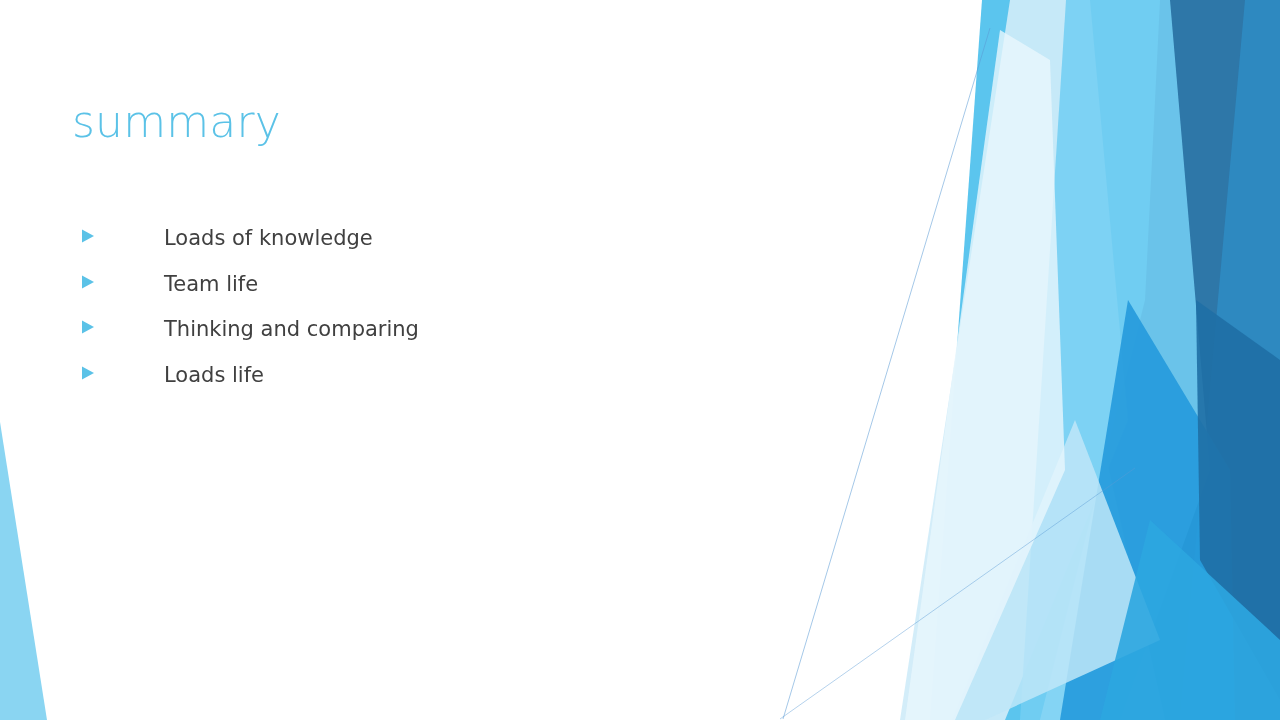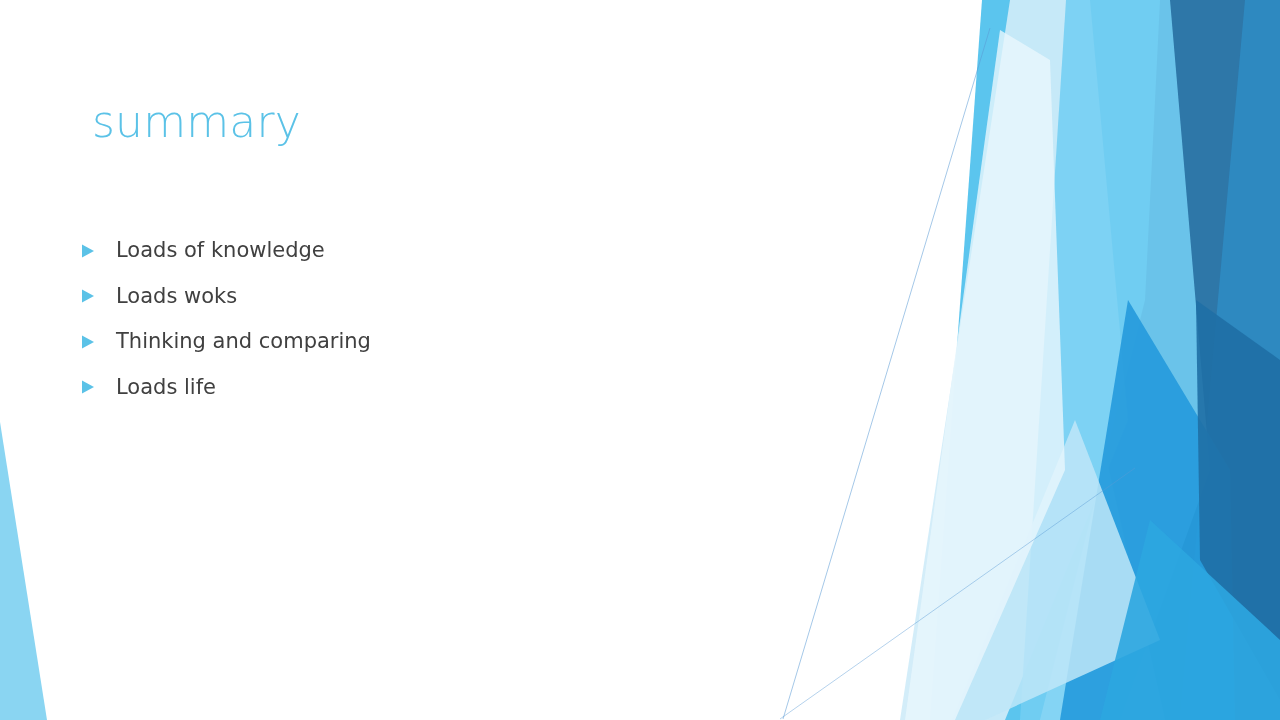--- a/index.html
+++ b/index.html
@@ -28,43 +28,44 @@
   }
   #slide-content {
     position: absolute;
     left: 0;
     top: 0;
     width: 1280px;
     height: 720px;
   }
   #slide-title {
     position: absolute;
-    left: 92px;
+    left: 72px;
     top: 68px;
     font-family: "DejaVu Sans", sans-serif;
     font-weight: 300;
     font-size: 44px;
     line-height: 1.15;
     letter-spacing: 0.2px;
     color: #5BC2E7;
     white-space: nowrap;
   }
   #bullet-list {
     position: absolute;
     left: 80px;
     top: 228px;
     width: 800px;
     margin: 0;
     padding: 0;
     list-style: none;
   }
   .bullet-row {
     display: flex;
-    align-items: center;
+    align-items: flex-start;
     height: 45.5px;
+    gap: 48px;
   }
   .bullet-marker {
     flex: 0 0 auto;
     width: 36px;
     display: flex;
     align-items: center;
   }
   .bullet-marker svg {
     display: block;
   }
@@ -124,21 +125,21 @@
         </span>
         <span class="bullet-text">Loads of knowledge</span>
       </li>
 
       <li class="bullet-row">
         <span class="bullet-marker">
           <svg width="16" height="16" viewBox="0 0 16 16" xmlns="http://www.w3.org/2000/svg">
             <polygon points="2,1.5 14,8 2,14.5" fill="#5BC2E7"></polygon>
           </svg>
         </span>
-        <span class="bullet-text">Loads woks</span>
+        <span class="bullet-text">Team life</span>
       </li>
 
       <li class="bullet-row">
         <span class="bullet-marker">
           <svg width="16" height="16" viewBox="0 0 16 16" xmlns="http://www.w3.org/2000/svg">
             <polygon points="2,1.5 14,8 2,14.5" fill="#5BC2E7"></polygon>
           </svg>
         </span>
         <span class="bullet-text">Thinking and comparing</span>
       </li>

